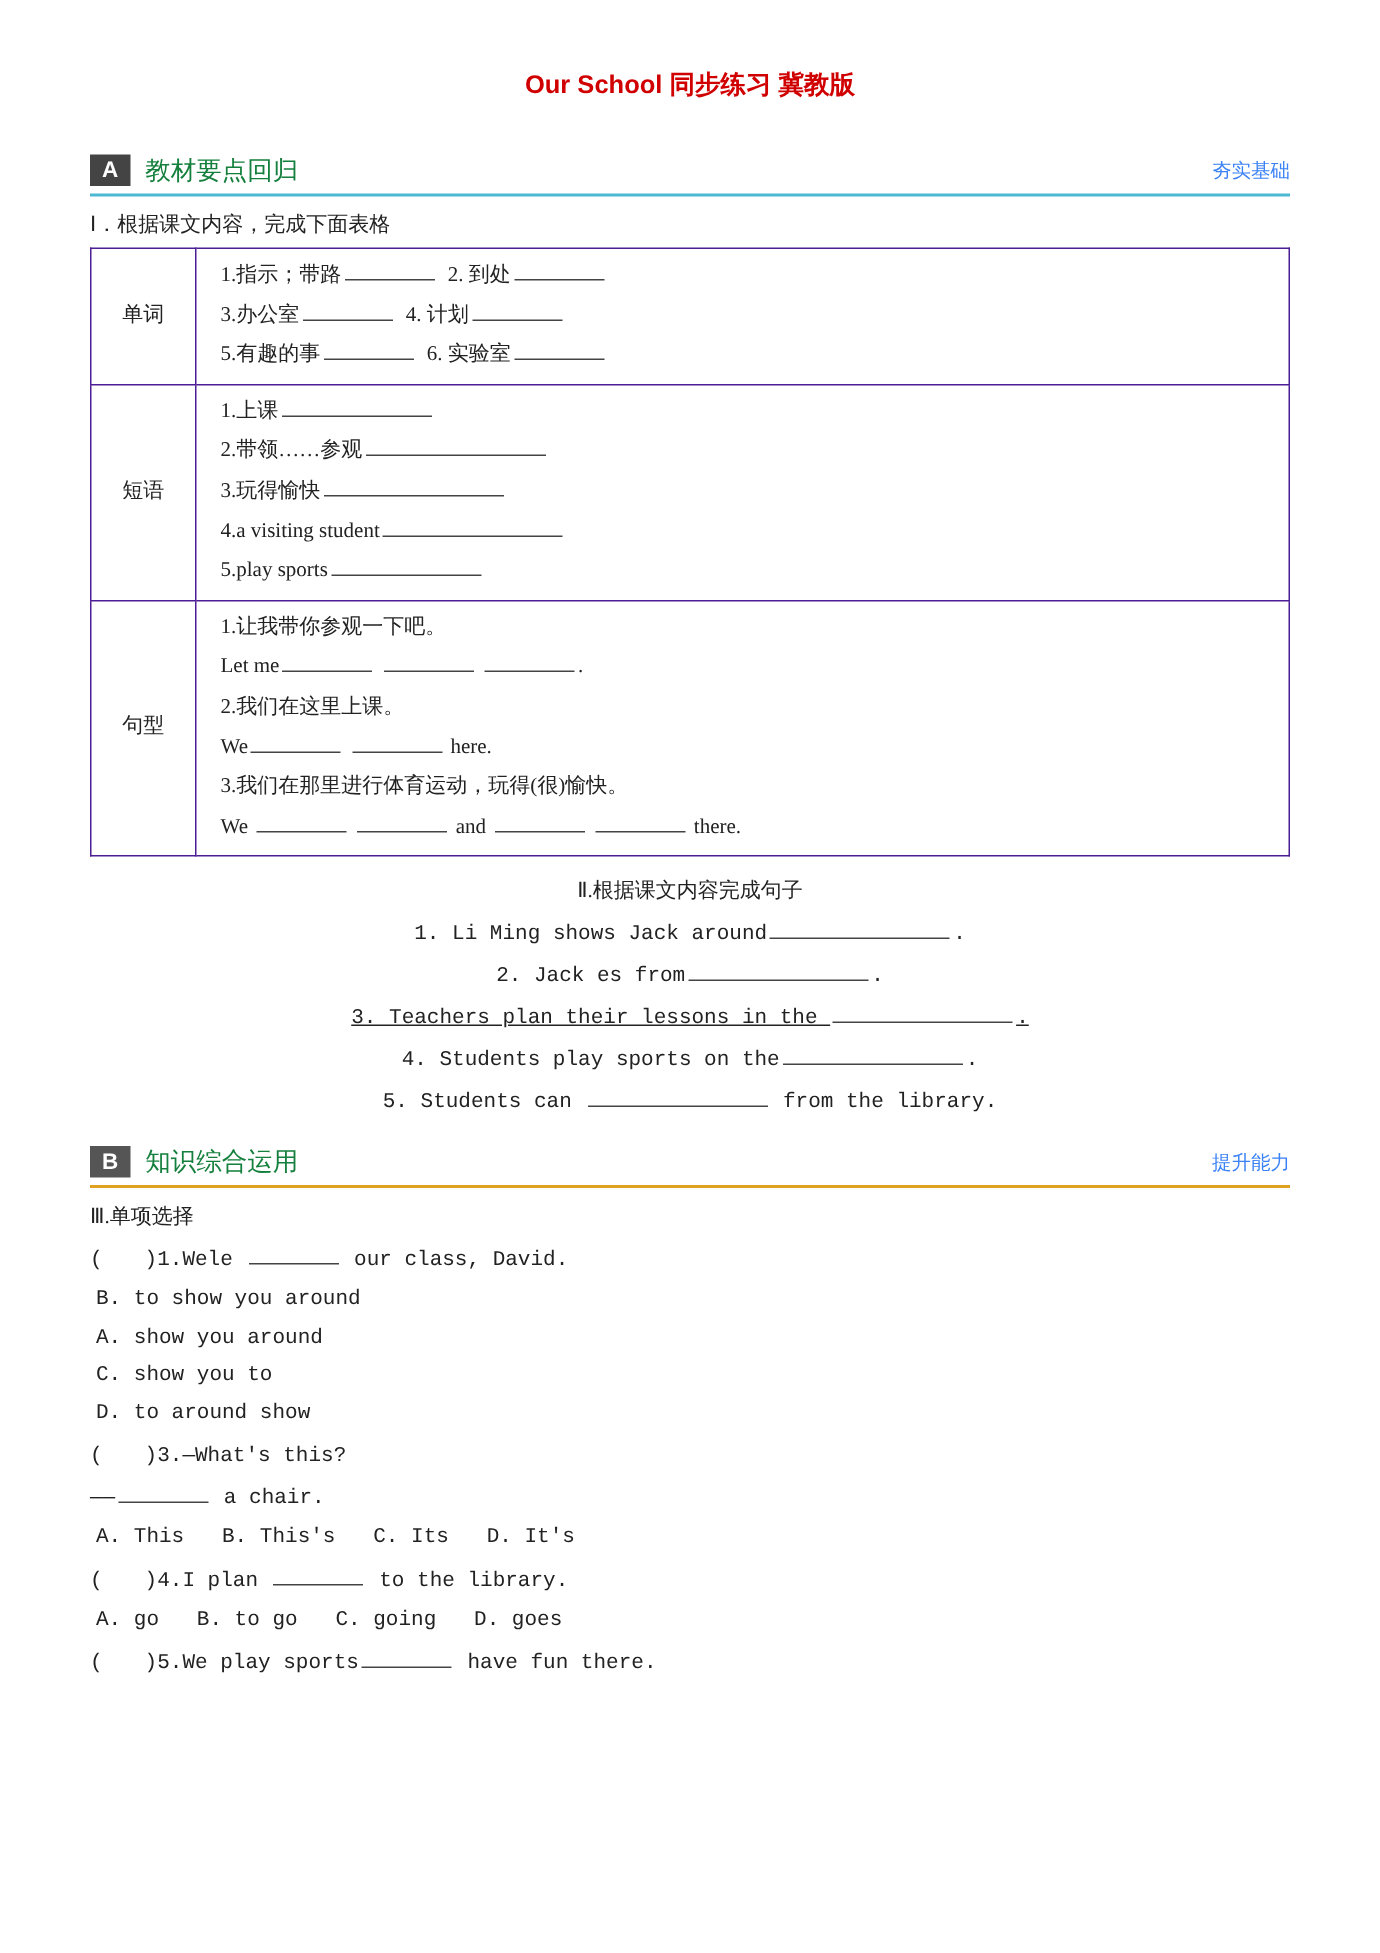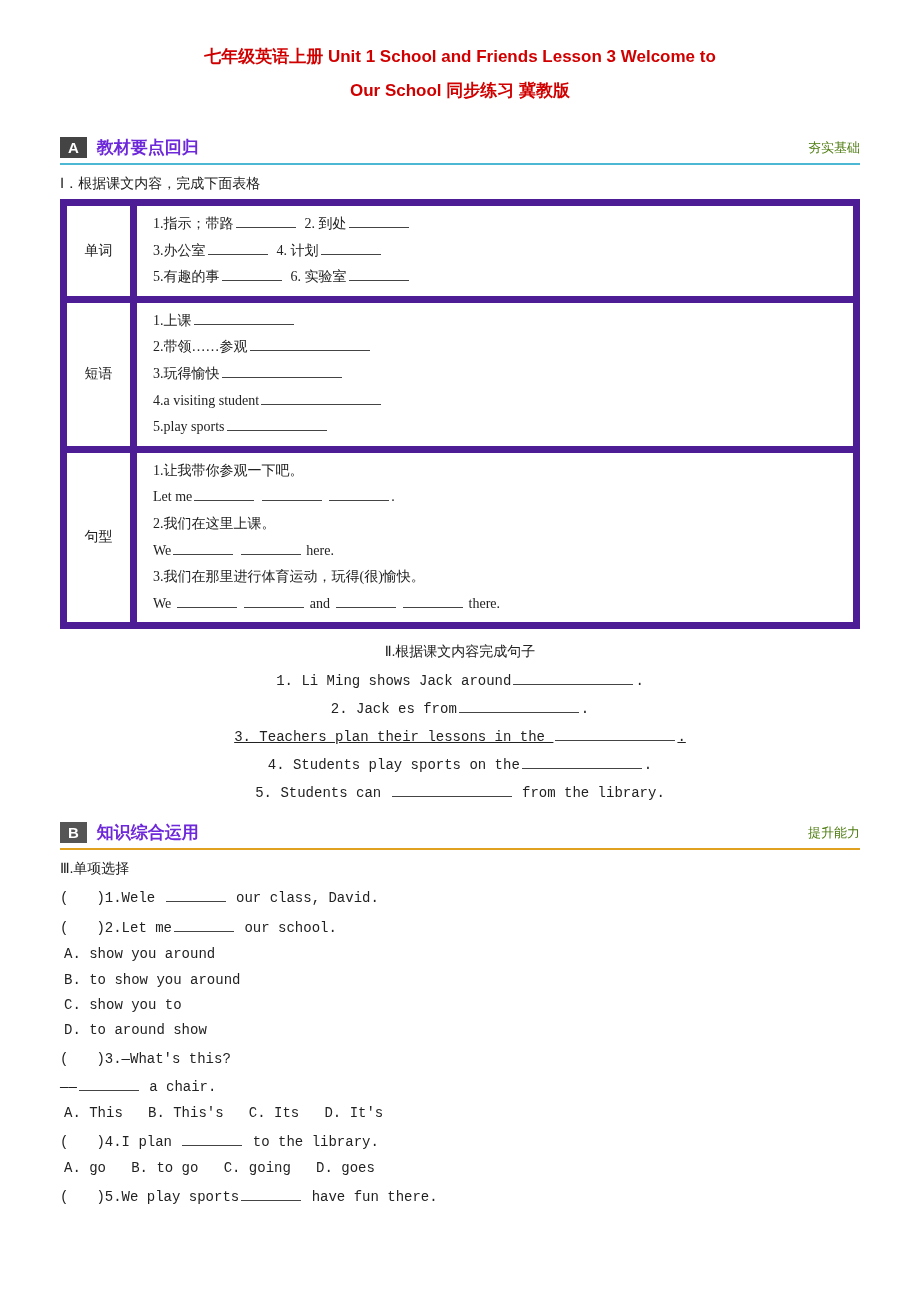--- a/index.html
+++ b/index.html
@@ -33,45 +33,45 @@
       background: #444;
       color: #fff;
       font-size: 15px;
       font-weight: bold;
       padding: 2px 8px;
       margin-right: 10px;
       font-family: "Arial", sans-serif;
     }
     .section-title {
       font-size: 17px;
-      font-weight: bold;
-      color: #6d28d9;
+      font-weight: normal;
+      color: #15803d;
       font-family: "SimHei","黑体",sans-serif;
       flex: 1;
     }
     .section-sub {
       font-size: 13px;
-      color: #4d7c0f;
+      color: #3b82f6;
       margin-left: auto;
     }
     
     .part-instruction {
       font-size: 14px;
       margin-bottom: 6px;
       color: #222;
     }
     
     .vocab-table {
       width: 100%;
       border-collapse: collapse;
       margin-bottom: 14px;
       font-size: 14px;
     }
     .vocab-table td {
-      border: 7px solid #4c1d95;
+      border: 1px solid #4c1d95;
       padding: 5px 12px;
       vertical-align: top;
       line-height: 1.9;
     }
     .vocab-table td.row-label {
       width: 70px;
       text-align: center;
       vertical-align: middle;
       font-weight: normal;
       white-space: nowrap;
@@ -121,21 +121,20 @@
     }
     
     .mc-section { margin-bottom: 6px; }
     .mc-item { font-size: 14px; line-height: 2; font-family: "Courier New", monospace; }
     .mc-options { font-size: 14px; line-height: 1.8; font-family: "Courier New", monospace; padding-left: 4px; }
   </style>
 </head>
 <body>
 
 <div class="page-title">
-  <div>七年级英语上册 Unit 1 School and Friends Lesson 3 Welcome to</div>
   <div>Our School 同步练习 冀教版</div>
 </div>
 
 <div class="section-header">
   <span class="section-badge">A</span>
   <span class="section-title">教材要点回归</span>
   <span class="section-sub">夯实基础</span>
 </div>
 
 <div class="part-instruction">Ⅰ．根据课文内容，完成下面表格</div>
@@ -192,26 +191,23 @@
   <span class="section-sub">提升能力</span>
 </div>
 
 <div class="mc-section">
   <div class="part-instruction">Ⅲ.单项选择</div>
 
   <div class="mc-item">
     (　　)1.Wele <span class="blank"></span> our class, David.
   </div>
 
-  <div class="mc-item" style="margin-top:2px;">
-    (　　)2.Let me<span class="blank"></span> our school.
-  </div>
   <div class="mc-options">
+    <div>B. to show you around</div>
     <div>A. show you around</div>
-    <div>B. to show you around</div>
     <div>C. show you to</div>
     <div>D. to around show</div>
   </div>
 
   <div class="mc-item" style="margin-top:2px;">
     (　　)3.—What's this?
   </div>
   <div class="mc-item">
     ——<span class="blank"></span> a chair.
   </div>

